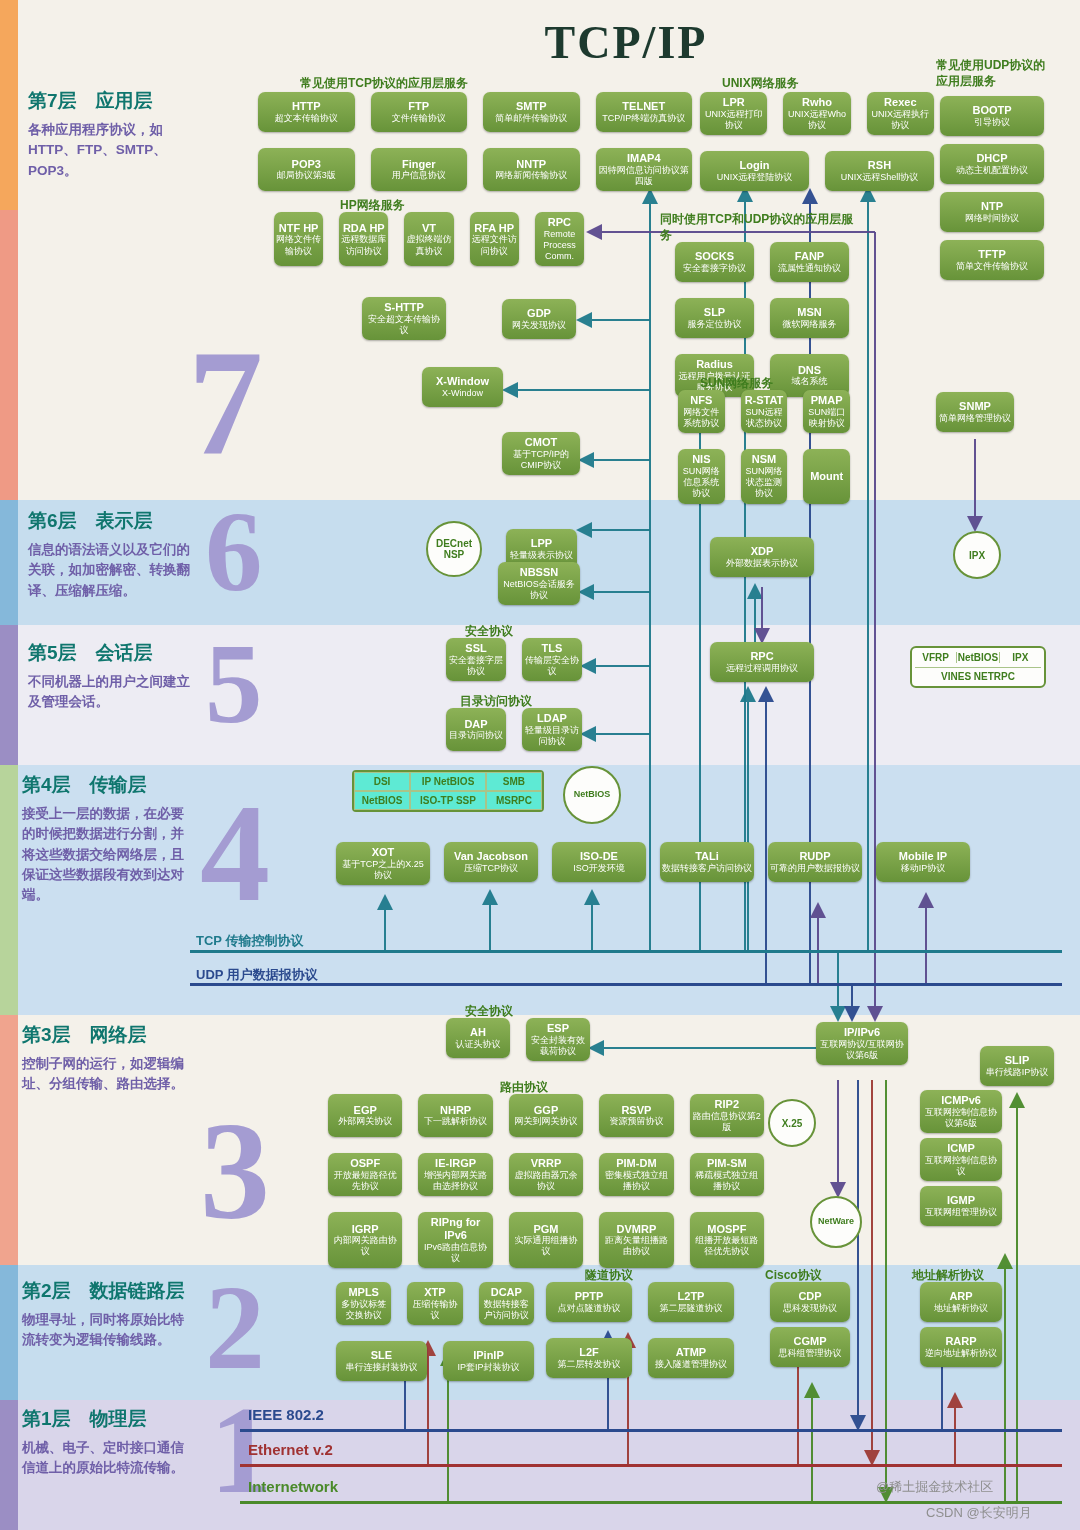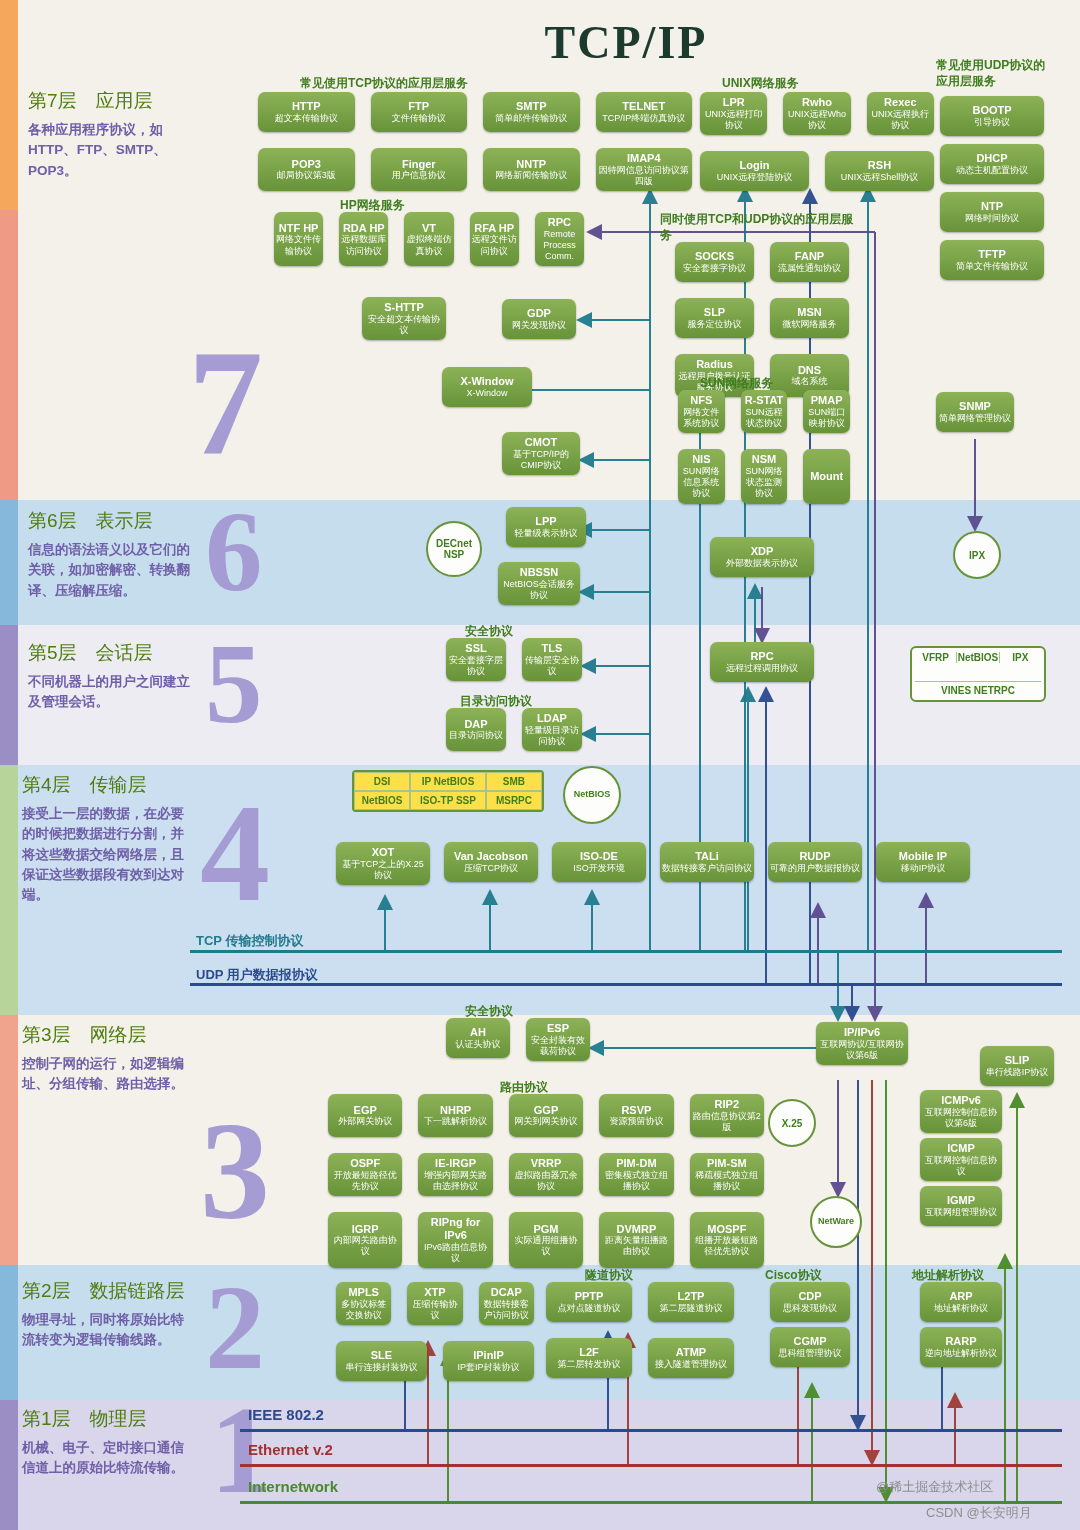--- a/index.html
+++ b/index.html
@@ -6,45 +6,45 @@
   html,body{background:#9a9a9a}
   body{font-family:"Liberation Sans","DejaVu Sans",sans-serif}
   #canvas{position:relative;width:1080px;height:1530px;background:#f4f1ea;overflow:hidden;margin:0 auto}
   .band,.strip-seg{position:absolute;left:0}
   .band{width:100%}
   .strip-seg{width:18px}
   .title{position:absolute;left:190px;top:16px;width:872px;text-align:center;
          font-family:"Liberation Serif","DejaVu Serif",serif;font-weight:bold;
          font-size:46px;color:#1d3a2f;letter-spacing:2px}
   .layer-label{position:absolute}
-  .lname{color:#4d7c0f;font-weight:normal;font-size:19px;margin-bottom:6px;white-space:nowrap}
+  .lname{color:#0f766e;font-weight:bold;font-size:19px;margin-bottom:6px;white-space:nowrap}
   .ldesc{color:#6f5fa8;font-size:13.5px;line-height:1.5;font-weight:bold}
   .bignum{position:absolute;font-family:"Liberation Serif","DejaVu Serif",serif;
           font-weight:bold;color:#a49cd2;line-height:.9}
   .glabel{position:absolute;color:#3f7d1e;font-weight:bold;font-size:12px;text-align:left;line-height:1.3}
   .gboxes{position:absolute;display:grid;gap:16px;align-items:stretch}
   .cols1{grid-template-columns:1fr}.cols2{grid-template-columns:1fr 1fr}
   .cols3{grid-template-columns:repeat(3,1fr)}.cols4{grid-template-columns:repeat(4,1fr)}
   .cols5{grid-template-columns:repeat(5,1fr)}.cols6{grid-template-columns:repeat(6,1fr)}
   .alstart{align-items:start}
   .pbox{background:linear-gradient(180deg,#8db257,#679339);border-radius:7px;color:#fff;
         text-align:center;padding:4px 2px;display:flex;flex-direction:column;justify-content:center;
         min-height:40px;box-shadow:0 1px 2px rgba(0,0,0,.3)}
   .abbr{font-weight:bold;font-size:11px;line-height:1.15}
   .bdesc{font-size:9px;line-height:1.25}
   .circle{position:absolute;background:#fdfdfb;border:2px solid #679339;border-radius:50%;
           color:#3f7d1e;font-weight:bold;display:flex;align-items:center;justify-content:center;
           text-align:center;font-size:10px;line-height:1.1;padding:3px}
-  .wtable{position:absolute;background:#fde047;border:2px solid #679339;border-radius:4px;
+  .wtable{position:absolute;background:#5eead4;border:2px solid #679339;border-radius:4px;
           display:grid;grid-template-columns:1fr 1.35fr 1fr;color:#3f7d1e;font-weight:bold;
           font-size:10px;text-align:center}
   .wtable>div{border:1px solid #a9c489;display:flex;align-items:center;justify-content:center;padding:3px 1px}
   .vfrp{position:absolute;background:#fdfdfb;border:2px solid #679339;border-radius:6px;
         color:#3f7d1e;font-weight:bold;font-size:10px;text-align:center;padding:4px 3px}
-  .vrow{display:flex;border-bottom:1px solid #a9c489;padding-bottom:18px;margin-bottom:3px}
+  .vrow{display:flex;border-bottom:1px solid #a9c489;padding-bottom:4px;margin-bottom:3px}
   .vrow span{flex:1;border-right:1px solid #a9c489}
   .vrow span:last-child{border-right:none}
   .busline{position:absolute;height:3px}
   .buslabel{position:absolute;font-weight:bold;font-size:13px;white-space:nowrap}
   .l1label{font-size:15px}
   .wm{position:absolute;color:#8f8f8f;font-size:13px;white-space:nowrap}
   svg.arrows{position:absolute;left:0;top:0;pointer-events:none}
   svg.arrows line{stroke-width:2;fill:none;opacity:.95}
   .ln-teal{stroke:#1f7a8c}.ln-blue{stroke:#2b4a8e}.ln-purple{stroke:#5b4a8e}
   .ln-red{stroke:#9e3b35}.ln-green{stroke:#4a8a2a}
@@ -314,21 +314,21 @@
         <div class="abbr">S-HTTP</div>
         <div class="bdesc">安全超文本传输协议</div>
       </div>
     </div>
   <div class="gboxes cols1" style="left:502px;top:299px;width:74px">
       <div class="pbox">
         <div class="abbr">GDP</div>
         <div class="bdesc">网关发现协议</div>
       </div>
     </div>
-  <div class="gboxes cols1" style="left:442px;top:367px;width:90px">
+  <div class="gboxes cols1" style="left:422px;top:367px;width:81px">
       <div class="pbox">
         <div class="abbr">X-Window</div>
         <div class="bdesc">X-Window</div>
       </div>
     </div>
 
   <div class="glabel" style="left:700px;top:376px;width:130px">SUN网络服务</div>
   <div class="gboxes cols3" style="left:678px;top:390px;width:172px">
       <div class="pbox">
         <div class="abbr">NFS</div>
@@ -361,21 +361,21 @@
         <div class="bdesc">简单网络管理协议</div>
       </div>
     </div>
   <div class="gboxes cols1" style="left:502px;top:432px;width:78px">
       <div class="pbox">
         <div class="abbr">CMOT</div>
         <div class="bdesc">基于TCP/IP的CMIP协议</div>
       </div>
     </div>
 
-  <div class="gboxes cols1" style="left:506px;top:507px;width:80px">
+  <div class="gboxes cols1" style="left:506px;top:529px;width:71px">
       <div class="pbox">
         <div class="abbr">LPP</div>
         <div class="bdesc">轻量级表示协议</div>
       </div>
     </div>
   <div class="circle" style="left:426px;top:521px;width:56px;height:56px">DECnet NSP</div>
   <div class="gboxes cols1" style="left:498px;top:562px;width:82px">
       <div class="pbox">
         <div class="abbr">NBSSN</div>
         <div class="bdesc">NetBIOS会话服务协议</div>

